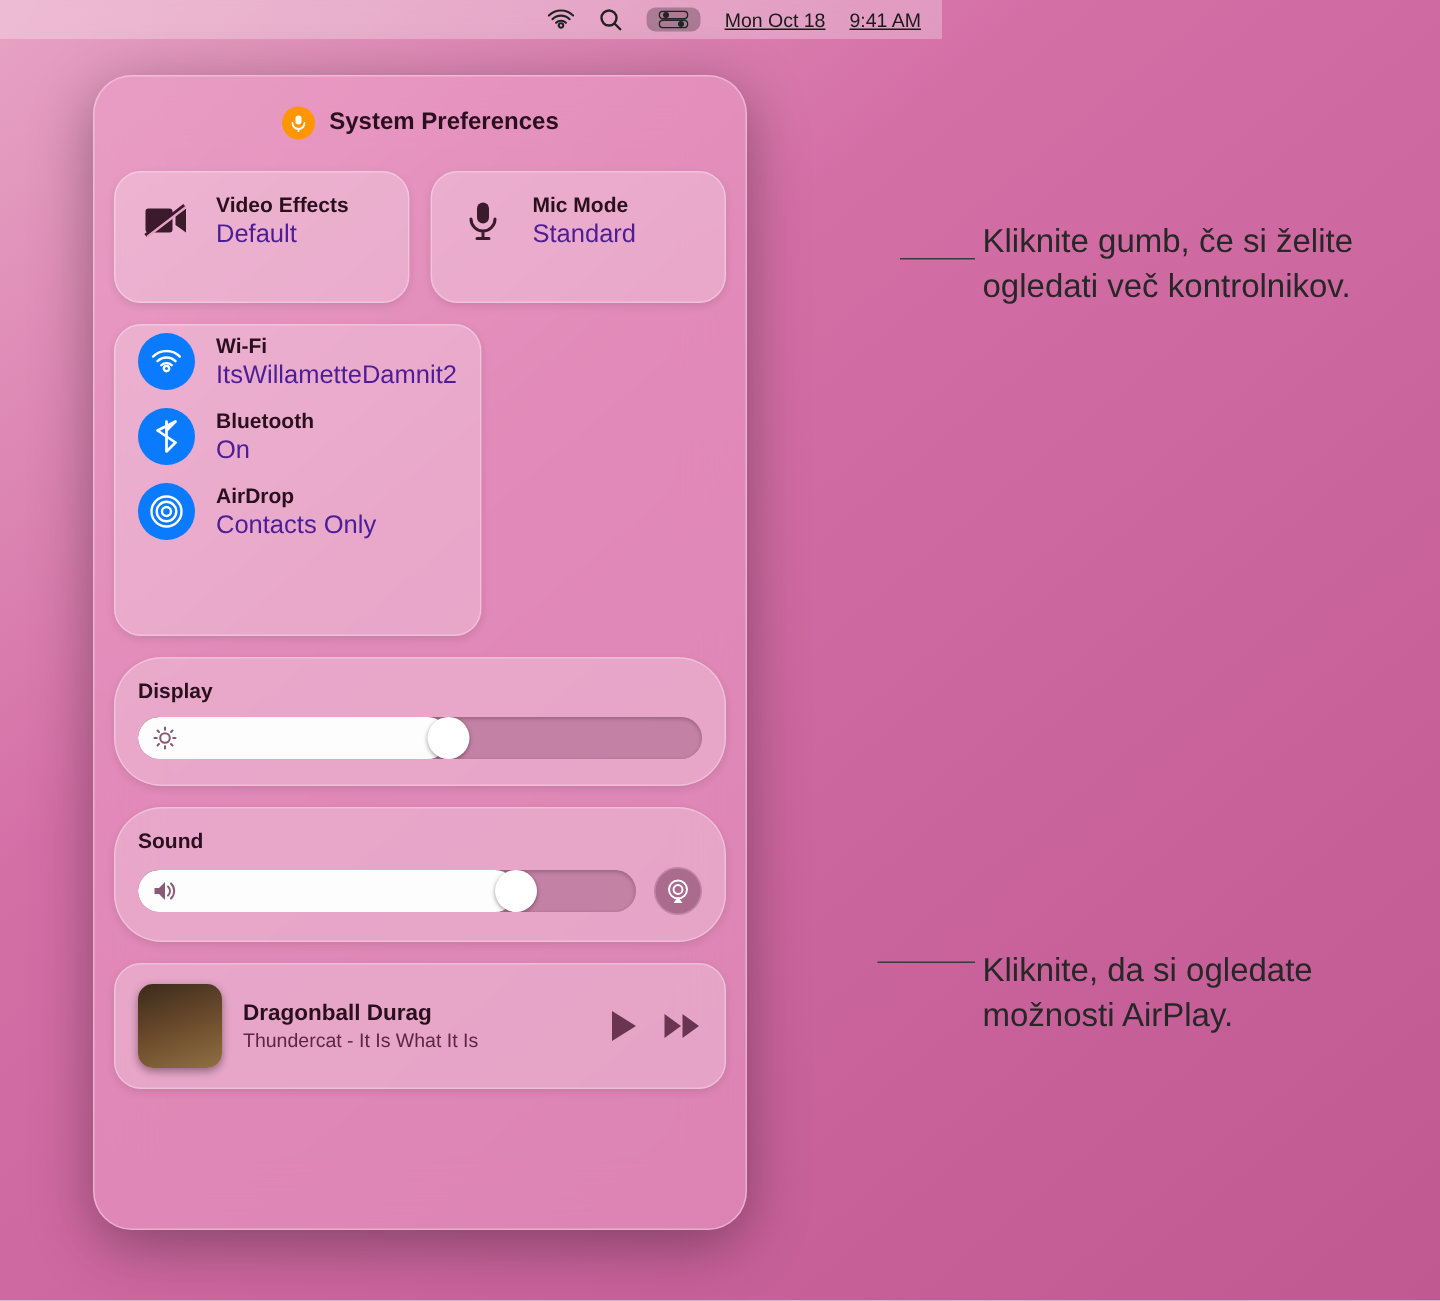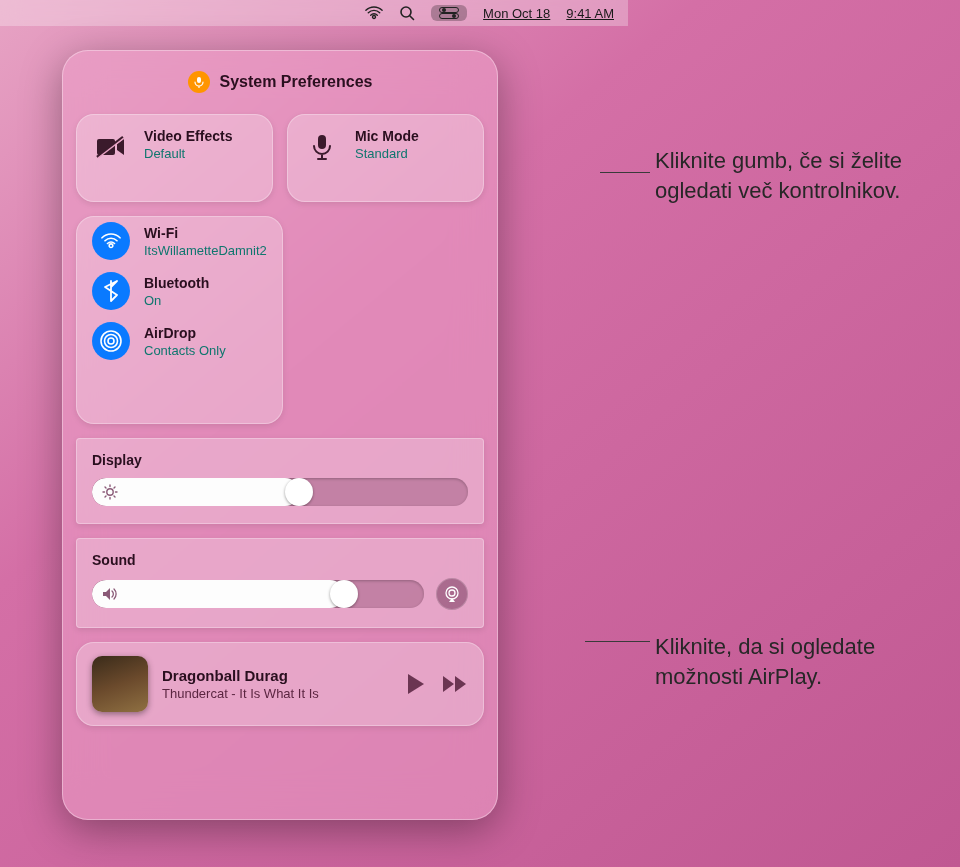--- a/index.html
+++ b/index.html
@@ -77,37 +77,37 @@
     box-shadow: inset 0 0 0 1px rgba(255,255,255,0.3), 0 2px 6px rgba(0,0,0,0.1);
     padding: 14px 16px;
     display: flex;
     align-items: flex-start;
     gap: 14px;
     min-height: 72px;
   }
   .tile.single-row { min-height: 88px; }
   .tile .labels { display: flex; flex-direction: column; gap: 2px; }
   .tile .title { font-size: 14px; font-weight: 700; color: #2a0f1f; }
-  .tile .sub   { font-size: 13px; color: #0f766e; }
+  .tile .sub   { font-size: 17px; color: #4c1d95; }
 
   .stack-tile { padding: 0 16px; display: block; }
   .stack-row { display: flex; align-items: center; gap: 14px; padding: 6px 0; }
 
   .cicon {
     width: 38px; height: 38px; border-radius: 50%;
     display: flex; align-items: center; justify-content: center;
     flex-shrink: 0;
   }
   .cicon.gray  { background: #a06e8b; color: #fff; }
   .cicon.blue  { background: #0a7aff; color: #fff; }
 
   
   .slider-tile {
     background: rgba(255,255,255,0.25);
-    border-radius: 4px;
+    border-radius: 32px;
     box-shadow: inset 0 0 0 1px rgba(255,255,255,0.3), 0 2px 6px rgba(0,0,0,0.1);
     padding: 14px 16px 18px;
   }
   .slider-tile .title { font-size: 14px; font-weight: 700; color: #2a0f1f; margin-bottom: 10px; }
   .slider-row { display: flex; align-items: center; gap: 12px; }
   .slider {
     flex: 1;
     height: 28px;
     border-radius: 14px;
     background: rgba(165,100,135,0.55);

